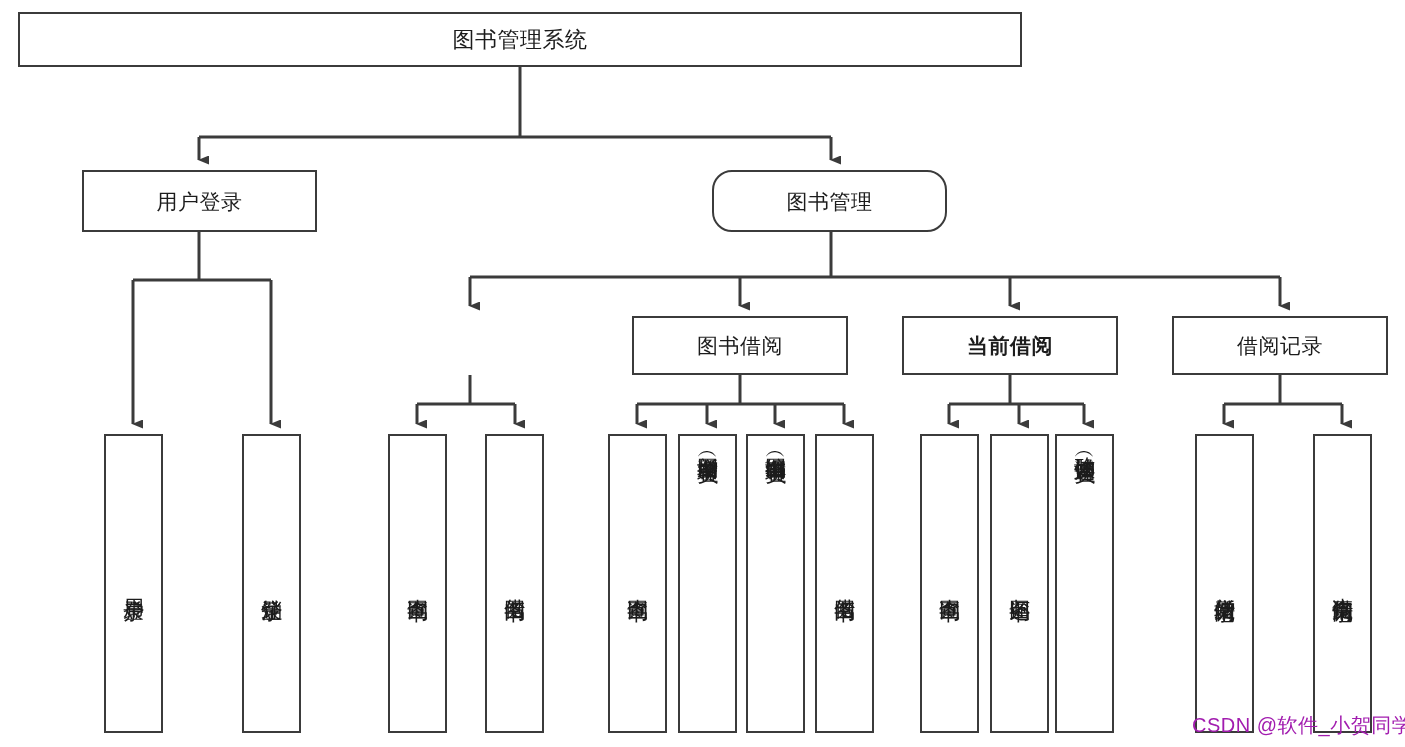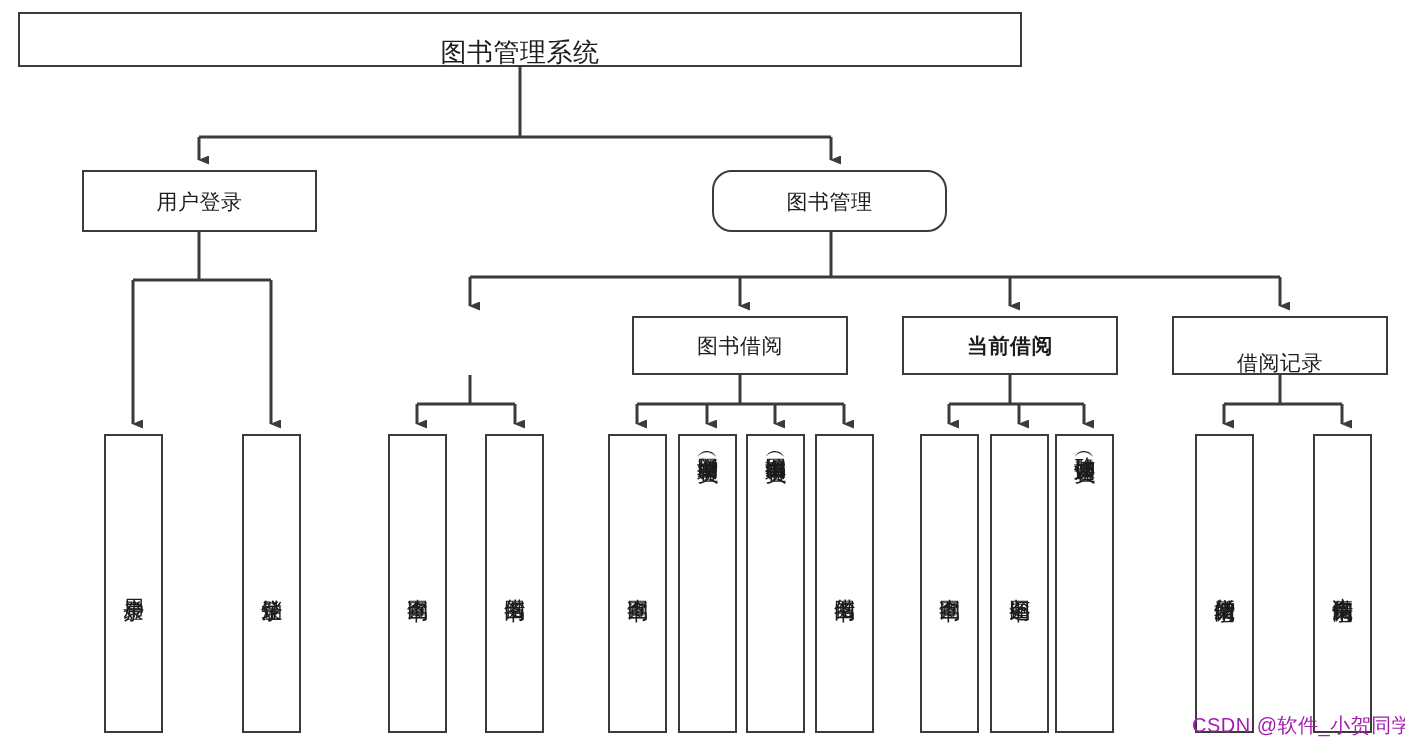--- a/index.html
+++ b/index.html
@@ -36,22 +36,21 @@
   }
   .node-h {
     display: flex;
     align-items: center;
     justify-content: center;
     font-size: 21px;
     letter-spacing: 0.5px;
     line-height: 1;
   }
   .node-root {
-    font-size: 26px;
-    align-items: flex-end;
+    font-size: 22px;
   }
   .node-v {
     display: flex;
     align-items: center;
     justify-content: center;
     overflow: hidden;
   }
   .node-v.align-top {
     align-items: flex-start;
     padding-top: 4px;
@@ -157,21 +156,21 @@
 
 
   <div class="node-box node-h" style="left:632px; top:316px; width:216px; height:59px;">
     <span>图书借阅</span>
   </div>
 
   <div class="node-box node-h" style="left:902px; top:316px; width:216px; height:59px;font-weight:bold;">
     <span>当前借阅</span>
   </div>
 
-  <div class="node-box node-h" style="left:1172px; top:316px; width:216px; height:59px;align-items:flex-end;">
+  <div class="node-box node-h" style="left:1172px; top:316px; width:216px; height:59px;">
     <span>借阅记录</span>
   </div>
 
   <div class="node-box node-v" style="left:104px; top:434px; width:59px; height:299px;">
     <span class="vtext">用户登录</span>
   </div>
 
   <div class="node-box node-v" style="left:242px; top:434px; width:59px; height:299px;">
     <span class="vtext">注销登录</span>
   </div>

